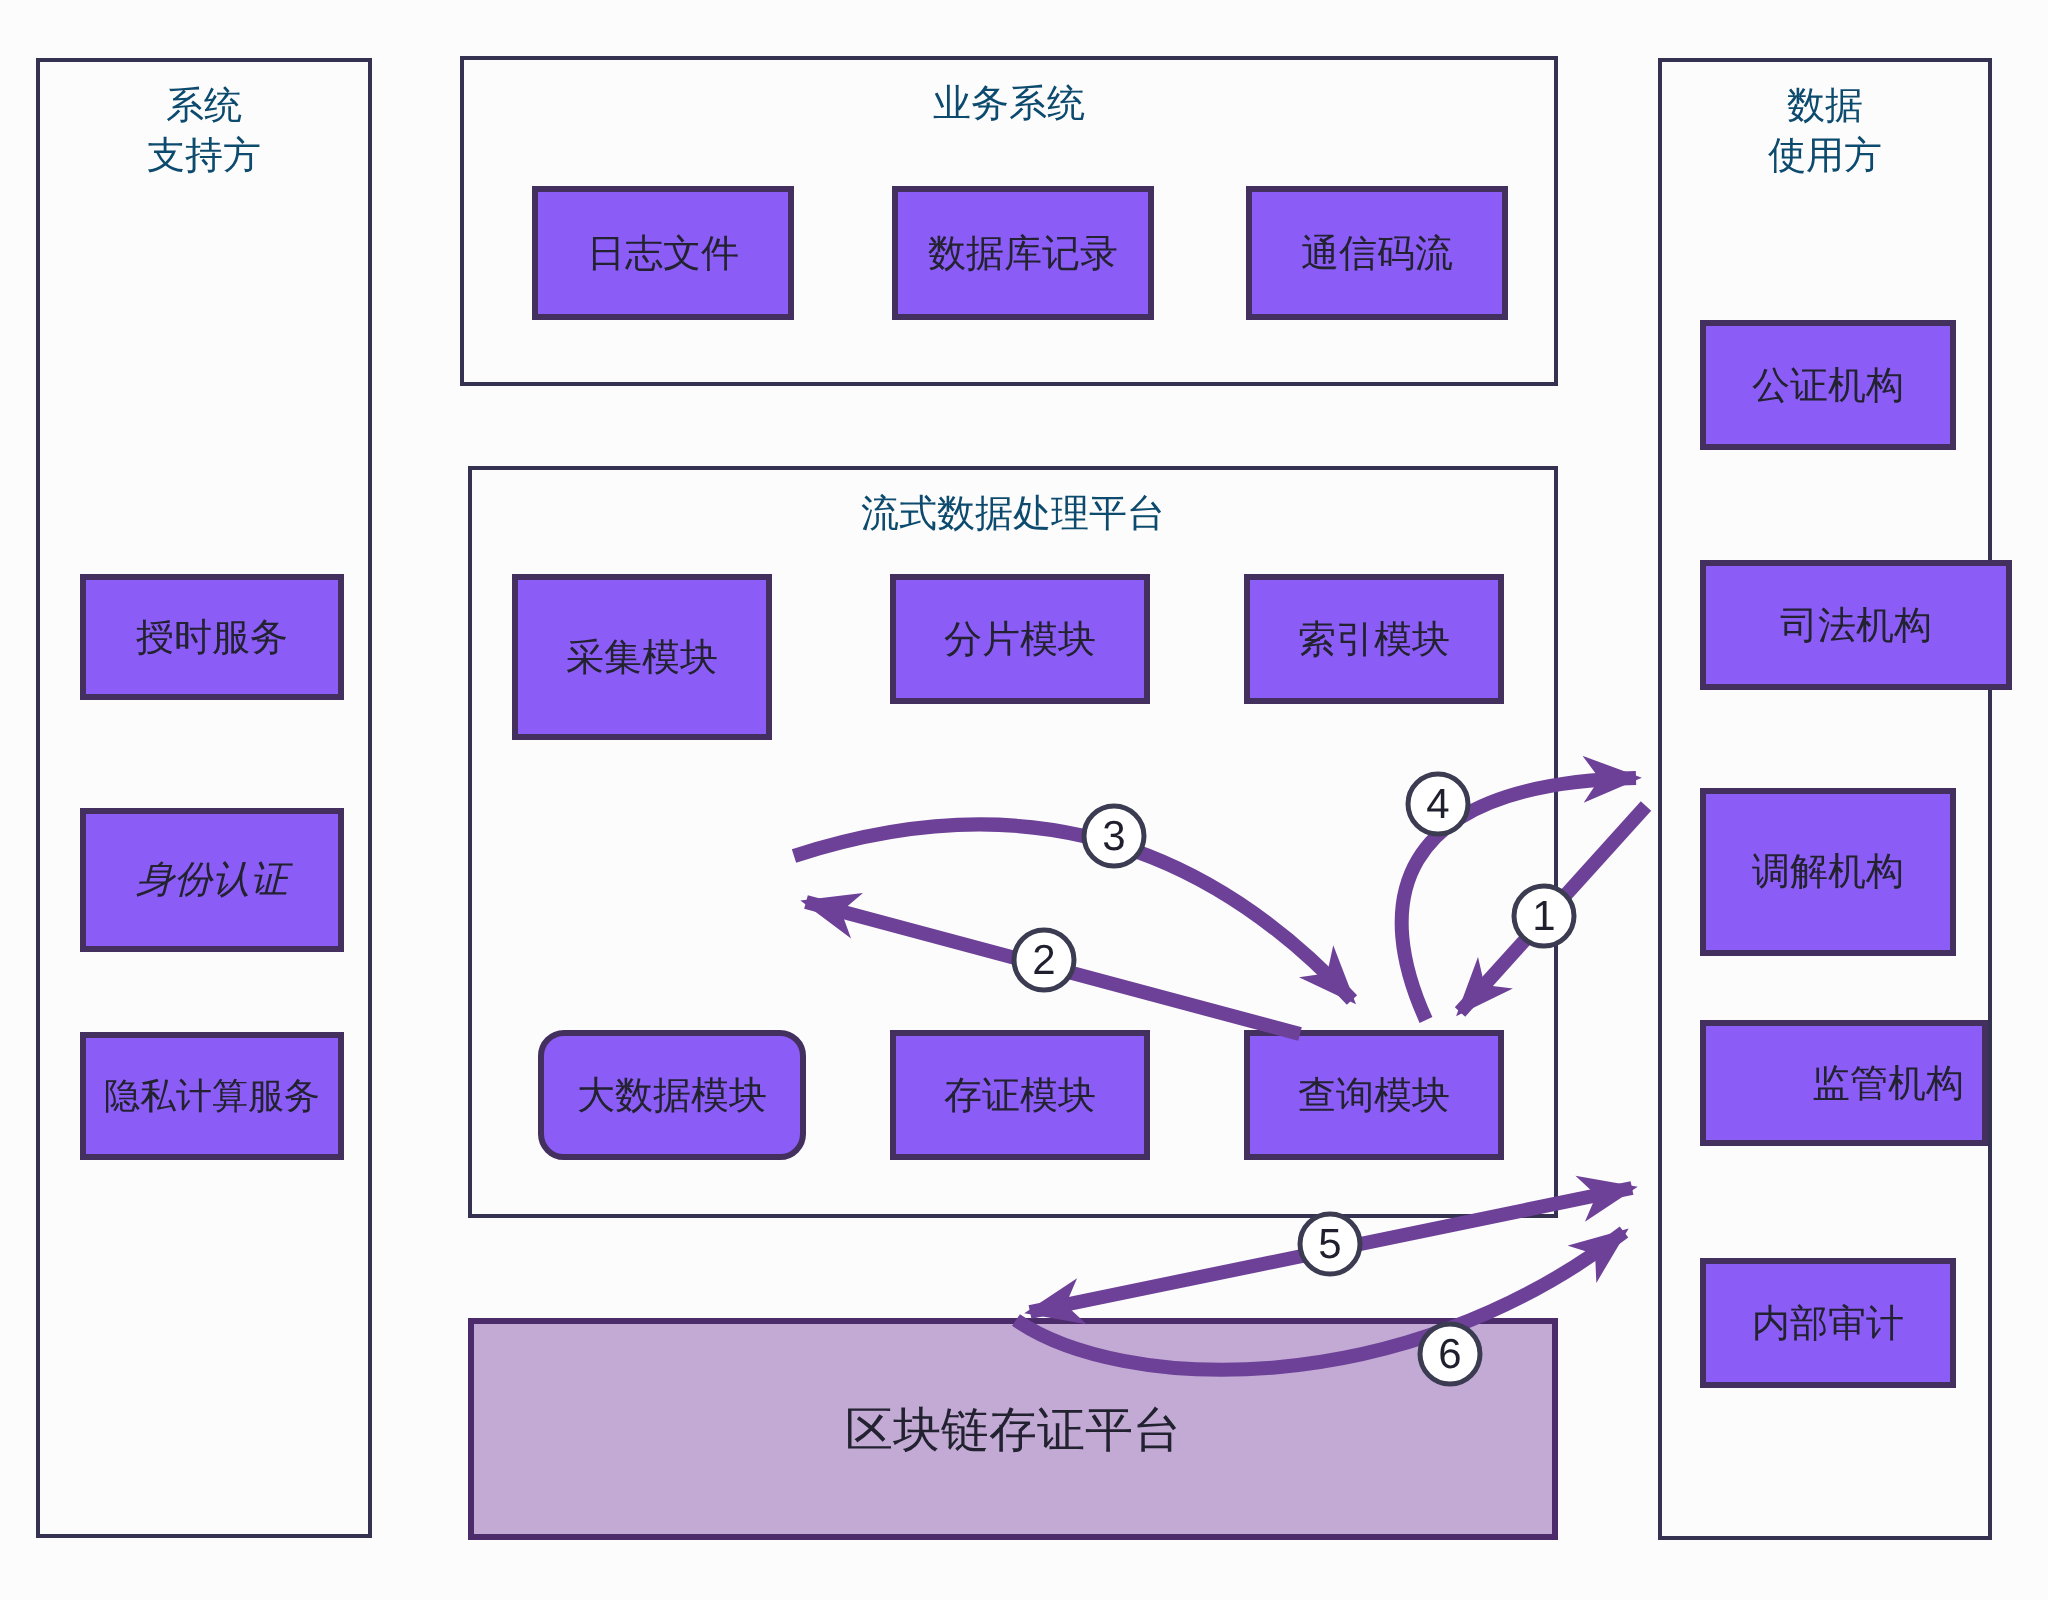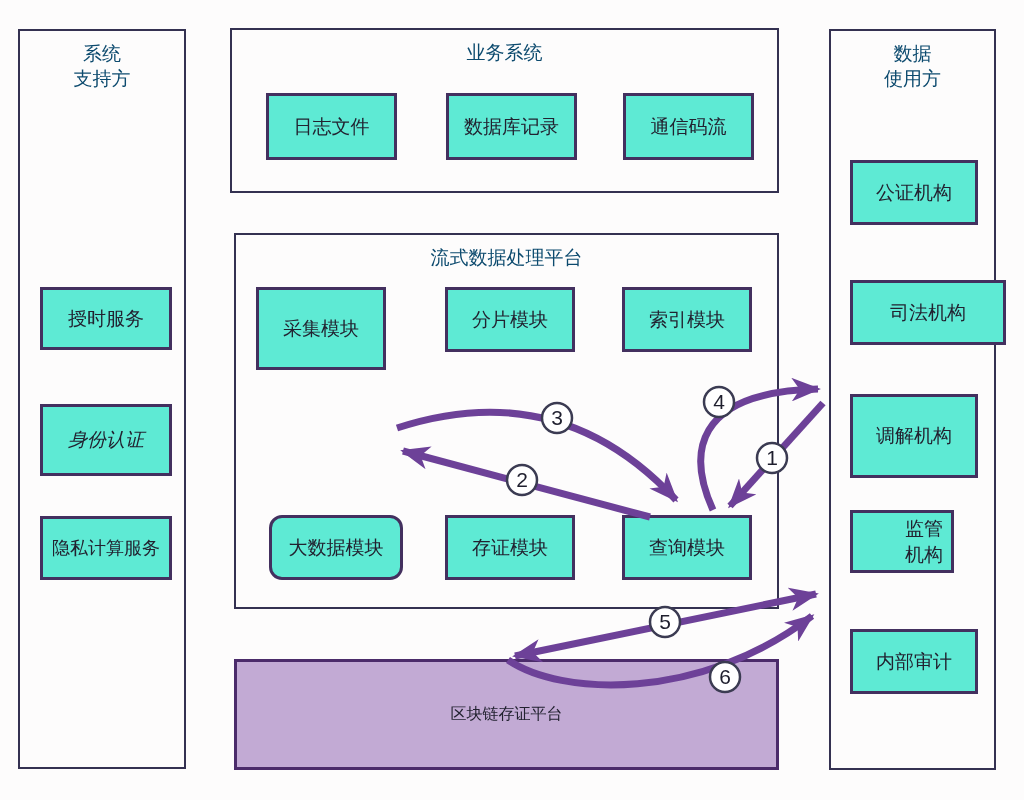--- a/index.html
+++ b/index.html
@@ -11,29 +11,29 @@
   .container{
     position:absolute;border:2px solid #343151;background:transparent;
     box-sizing:border-box;
   }
   .container-title{
     text-align:center;font-size:19px;line-height:25px;padding-top:10px;
     color:#0c4a6e;
   }
   .node{
     position:absolute;box-sizing:border-box;
-    background:#5eead4;border:3px solid #43305f;
+    background:#8b5cf6;border:3px solid #43305f;
     display:flex;align-items:center;justify-content:center;
     font-size:19px;color:#222230;text-align:center;
   }
   .platform{
     position:absolute;box-sizing:border-box;
     background:#c2aad4;border:3px solid #4b2b6a;
     display:flex;align-items:center;justify-content:center;
-    font-size:16px;color:#222230;
+    font-size:24px;color:#222230;
   }
   .arrow-layer{position:absolute;left:0;top:0;pointer-events:none;}
   .arrow{stroke:#6d4198;stroke-width:7;fill:none;}
   .lbl-circle{fill:#ffffff;stroke:#3b3b52;stroke-width:2.5;}
   .lbl-text{
     font-family:"Liberation Sans","DejaVu Sans",sans-serif;
     font-size:21px;fill:#1f1f2e;text-anchor:middle;
   }
 </style>
 </head>
@@ -71,21 +71,21 @@
   <div class="platform" style="left:234px;top:659px;width:545px;height:111px;">区块链存证平台</div>
 
   <div class="container" style="left:829px;top:29px;width:167px;height:741px;">
     <div class="container-title">
       <div>数据</div>
       <div>使用方</div>
     </div>
     <div class="node" style="left:19px;top:129px;width:128px;height:65px;">公证机构</div>
     <div class="node" style="left:19px;top:249px;width:156px;height:65px;">司法机构</div>
     <div class="node" style="left:19px;top:363px;width:128px;height:84px;">调解机构</div>
-    <div class="node" style="left:19px;top:479px;width:104px;height:63px;padding-left:44px;">监管机构</div>
+    <div class="node" style="left:19px;top:479px;width:144px;height:63px;padding-left:44px;">监管机构</div>
     <div class="node" style="left:19px;top:598px;width:128px;height:65px;">内部审计</div>
   </div>
 
   <svg class="arrow-layer" width="1024" height="800" viewBox="0 0 1024 800">
     <defs>
       <marker id="ah" viewBox="0 0 10 8" refX="9" refY="4" markerWidth="4.2" markerHeight="3.4" orient="auto-start-reverse">
         <path d="M0,0 L10,4 L0,8 L2.8,4 Z" fill="#6d4198"></path>
       </marker>
     </defs>
 

